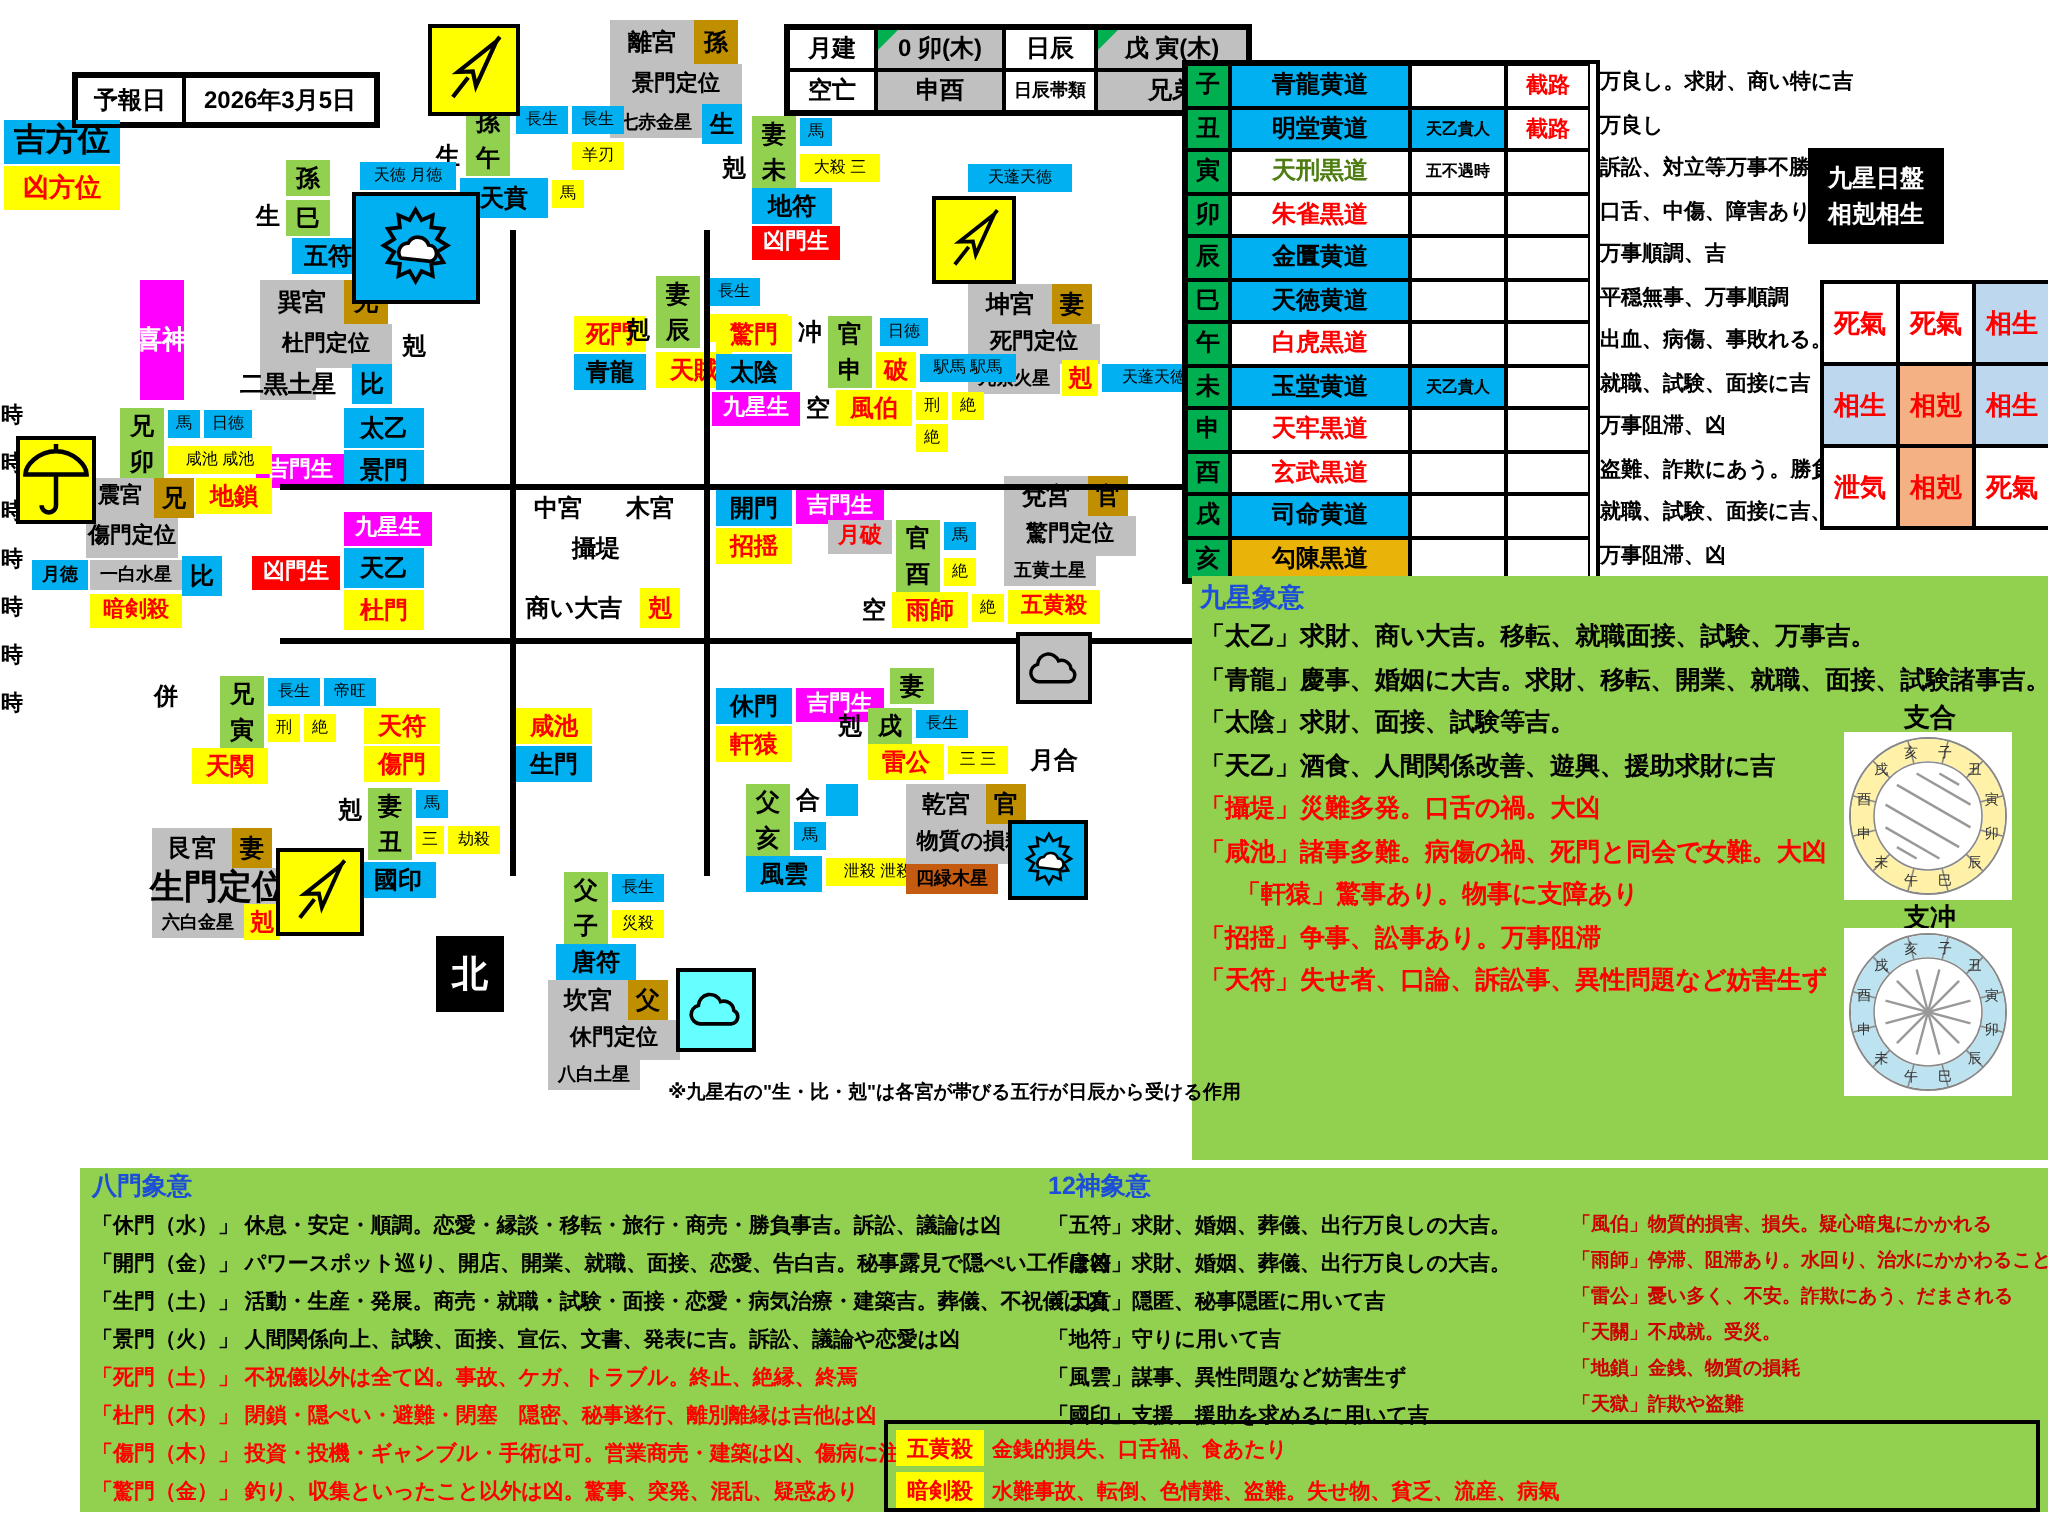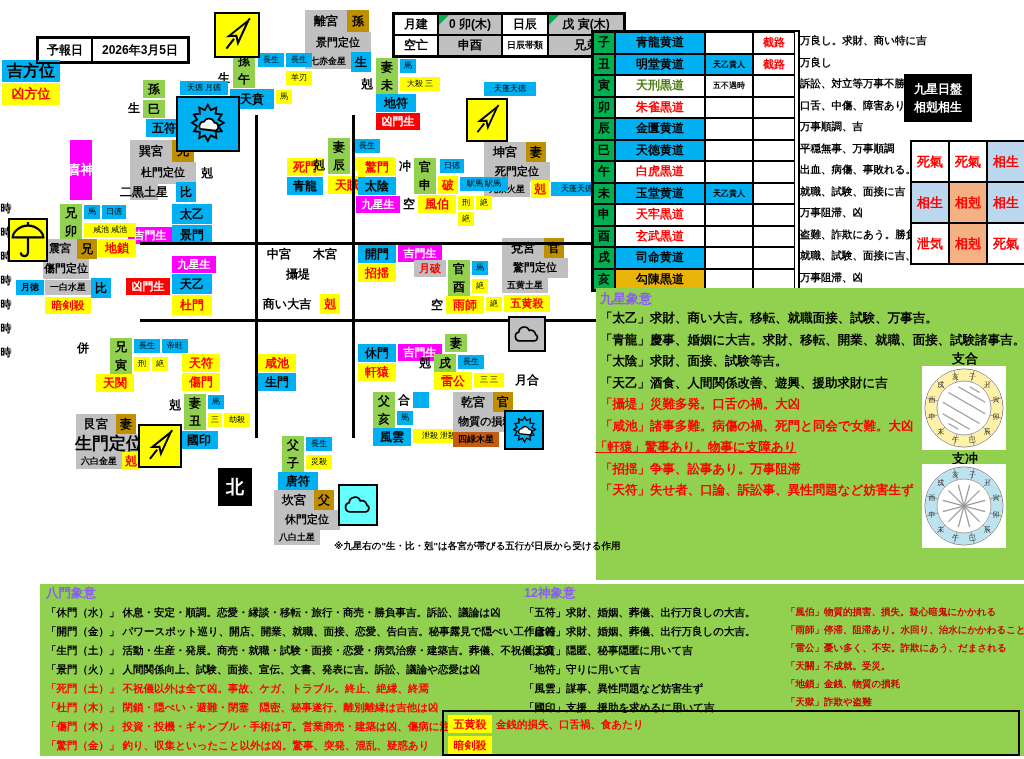--- a/index.html
+++ b/index.html
@@ -33,21 +33,21 @@
   .brow{display:flex;height:21.5px;box-sizing:border-box;}
   .bcell{box-sizing:border-box;border:1px solid #000;display:flex;align-items:center;
          justify-content:center;font-weight:bold;font-size:12px;white-space:nowrap;overflow:hidden;}
   .bdesc{position:absolute;left:800px;font-size:10.5px;font-weight:bold;color:#000;white-space:nowrap;}
   
   #grid3{position:absolute;left:910px;top:140px;border:2px solid #000;display:grid;
          grid-template-columns:repeat(3,36px);grid-auto-rows:39px;background:#000;grid-gap:2px;}
   .g3{display:flex;align-items:center;justify-content:center;font-weight:bold;font-size:13px;color:#FF0000;}
   
   .panel{position:absolute;background:#92D050;}
-  .ptitle{position:absolute;font-size:13px;font-weight:bold;color:#8b5cf6;white-space:nowrap;}
+  .ptitle{position:absolute;font-size:13px;font-weight:bold;color:#1d4ed8;white-space:nowrap;}
   .lline{position:absolute;font-size:12.5px;font-weight:bold;white-space:nowrap;}
   .dline{position:absolute;font-size:10.5px;font-weight:bold;white-space:nowrap;}
   .gline{position:absolute;font-size:10.5px;font-weight:bold;white-space:nowrap;}
   .grline{position:absolute;font-size:9.5px;font-weight:bold;white-space:nowrap;color:#CC0000;}
   .red{color:#FF0000}.blk{color:#000}
   #killbox{position:absolute;left:442px;top:710px;width:578px;height:46px;border:2px solid #000;box-sizing:border-box;}
   .kl{position:absolute;background:#FFFF00;color:#FF0000;font-weight:bold;font-size:11px;
       display:flex;align-items:center;justify-content:center;}
   .kt{position:absolute;color:#FF0000;font-weight:bold;font-size:10.5px;white-space:nowrap;}
   #nineStarBadge{position:absolute;left:904px;top:74px;width:68px;height:48px;background:#000;color:#fff;
@@ -408,21 +408,21 @@
 
   <div class="panel" style="left:596px;top:288px;width:428px;height:292px;"></div>
   <div class="ptitle" style="left:600px;top:290px;">九星象意</div>
   <div id="nineStarLines">
       <div class="lline blk" style="left: 600px; top: 310px;">「太乙」求財、商い大吉。移転、就職面接、試験、万事吉。</div>
       <div class="lline blk" style="left: 600px; top: 331.5px;">「青龍」慶事、婚姻に大吉。求財、移転、開業、就職、面接、試験諸事吉。</div>
       <div class="lline blk" style="left: 600px; top: 353px;">「太陰」求財、面接、試験等吉。</div>
       <div class="lline blk" style="left: 600px; top: 374.5px;">「天乙」酒食、人間関係改善、遊興、援助求財に吉</div>
       <div class="lline red" style="left: 600px; top: 396px;">「攝堤」災難多発。口舌の禍。大凶</div>
       <div class="lline red" style="left: 600px; top: 417.5px;">「咸池」諸事多難。病傷の禍、死門と同会で女難。大凶</div>
-      <div class="lline red" style="left: 595px; top: 439px; text-decoration: underline;">「軒猿」驚事あり。物事に支障あり</div>
+      <div class="lline red" style="left: 618px; top: 439px;">「軒猿」驚事あり。物事に支障あり</div>
       <div class="lline red" style="left: 600px; top: 460.5px;">「招揺」争事、訟事あり。万事阻滞</div>
       <div class="lline red" style="left: 600px; top: 482px;">「天符」失せ者、口論、訴訟事、異性問題など妨害生ず</div>
     </div>
 
   <div class="circLbl" style="left:952px;top:350px;">支合</div>
   <div class="circWrap" style="left:922px;top:366px;" id="circHe"><svg viewBox="0 0 84 84" width="84" height="84">
         <circle cx="42" cy="42" r="39" fill="#fff" stroke="#888" stroke-width="1"></circle>
         <circle cx="42" cy="42" r="33" fill="none" stroke="#FFF2A8" stroke-width="11"></circle>
         <line x1="35.011885782231936" y1="15.920002690195155" x2="31.906057241001687" y2="4.328892774726334" stroke="#888" stroke-width="0.8"></line>
         <line x1="48.98811421776806" y1="15.920002690195155" x2="52.09394275899831" y2="4.328892774726334" stroke="#888" stroke-width="0.8"></line>
@@ -520,16 +520,17 @@
       <div class="grline " style="left: 786px; top: 642px;">「雷公」憂い多く、不安。詐欺にあう、だまされる</div>
       <div class="grline " style="left: 786px; top: 660px;">「天關」不成就。受災。</div>
       <div class="grline " style="left: 786px; top: 678px;">「地鎖」金銭、物質の損耗</div>
       <div class="grline " style="left: 786px; top: 696px;">「天獄」詐欺や盗難</div>
     </div>
 
   <div id="killbox">
       <div class="kl" style="left: 4px; top: 3px; width: 44px; height: 18px;">五黄殺</div>
       <div class="kt" style="left: 52px; top: 6px;">金銭的損失、口舌禍、食あたり</div>
       <div class="kl" style="left: 4px; top: 24px; width: 44px; height: 18px;">暗剣殺</div>
+      <div class="kt" style="left: 52px; top: 27px;">水難事故、転倒、色情難、盗難。失せ物、貧乏、流産、病氣</div>
     </div>
 
   <div class="dline" style="left:334px;top:540px;font-size:9.5px;color:#000;">※九星右の"生・比・剋"は各宮が帯びる五行が日辰から受ける作用</div>
 </div>
 
 </body></html>

